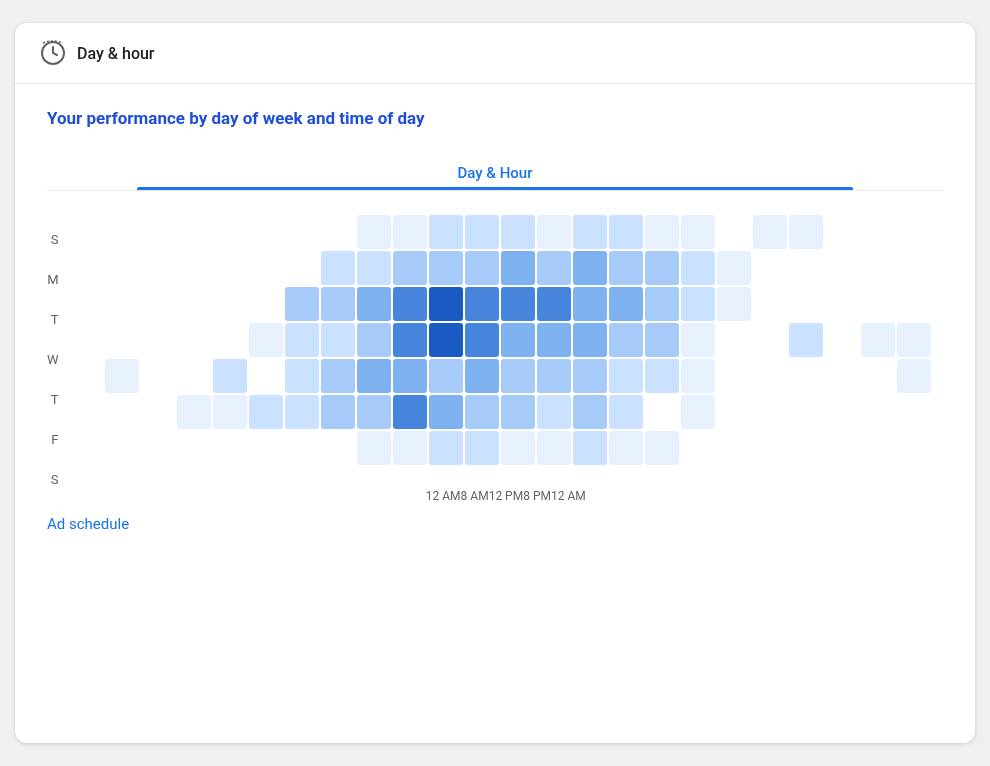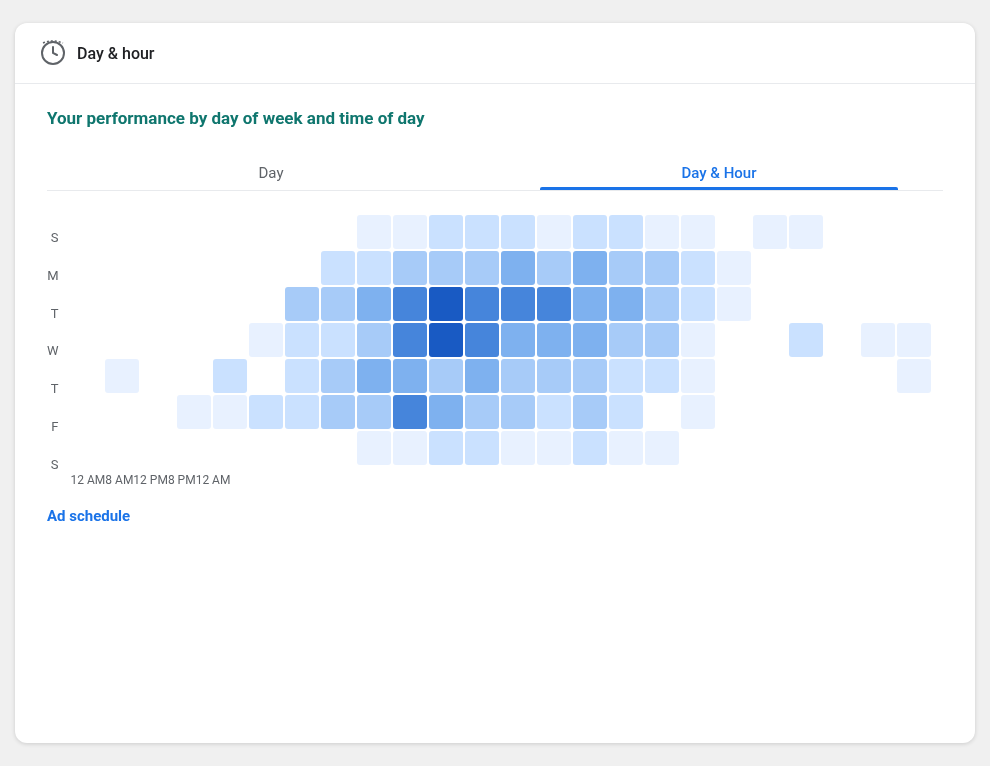--- a/index.html
+++ b/index.html
@@ -66,21 +66,21 @@
       padding: 4px;
       border-radius: 50%;
     }
     .content {
       padding: 24px 32px;
       flex: 1;
     }
     .subtitle {
       font-size: 17px;
       font-weight: 700;
-      color: #0f766e;
+      color: #1d4ed8;
       margin-bottom: 28px;
     }
     .tabs {
       display: flex;
       justify-content: space-around;
       margin-bottom: 0;
       position: relative;
     }
     .tab {
       font-size: 15px;
@@ -148,23 +148,23 @@
       border-radius: 3px;
       background: transparent;
     }
     .x-label {
       font-size: 12px;
       color: #5f6368;
     }
     .ad-schedule-link {
       color: #1a73e8;
       font-size: 15px;
-      font-weight: 700;
+      font-weight: 400;
       cursor: pointer;
-      margin-top: 20px;
+      margin-top: 12px;
       display: inline-block;
     }
 
     
     .clock-icon {
       width: 28px;
       height: 28px;
     }
   </style>
 </head>
@@ -181,23 +181,20 @@
         <path d="M4 4 Q14 0 24 4" stroke="#5f6368" stroke-width="1.5" fill="none" stroke-dasharray="2 2"></path>
       </svg>
       <span class="header-title">Day &amp; hour</span>
     </div>
   </div>
 
   <div class="content">
     <div class="subtitle">Your performance by day of week and time of day</div>
 
     <div class="tabs">
-      <div class="tab">
-        <span>Day</span>
-      </div>
       <div class="tab active">
         <span>Day &amp; Hour</span>
       </div>
     </div>
 
     <div style="border-bottom: 1px solid #e8eaed; margin-bottom: 0;"></div>
 
     <div class="chart-area">
       <div class="heatmap-container">
 
@@ -390,21 +387,21 @@
                 <div class="heatmap-cell"></div>
                 <div class="heatmap-cell"></div>
                 <div class="heatmap-cell"></div>
                 <div class="heatmap-cell"></div>
                 <div class="heatmap-cell"></div>
                 <div class="heatmap-cell"></div>
                 <div class="heatmap-cell"></div>
               </div>
             </div>
 
-          <div style="display:flex; justify-content:flex-start; margin-top:8px; padding: 0 2px;">
+          <div style="display:flex; justify-content:center; margin-top:24px; padding: 0 2px;">
             <span class="x-label">12 AM</span>
             <span class="x-label">8 AM</span>
             <span class="x-label">12 PM</span>
             <span class="x-label">8 PM</span>
             <span class="x-label">12 AM</span>
           </div>
         </div>
       </div>
 
       

